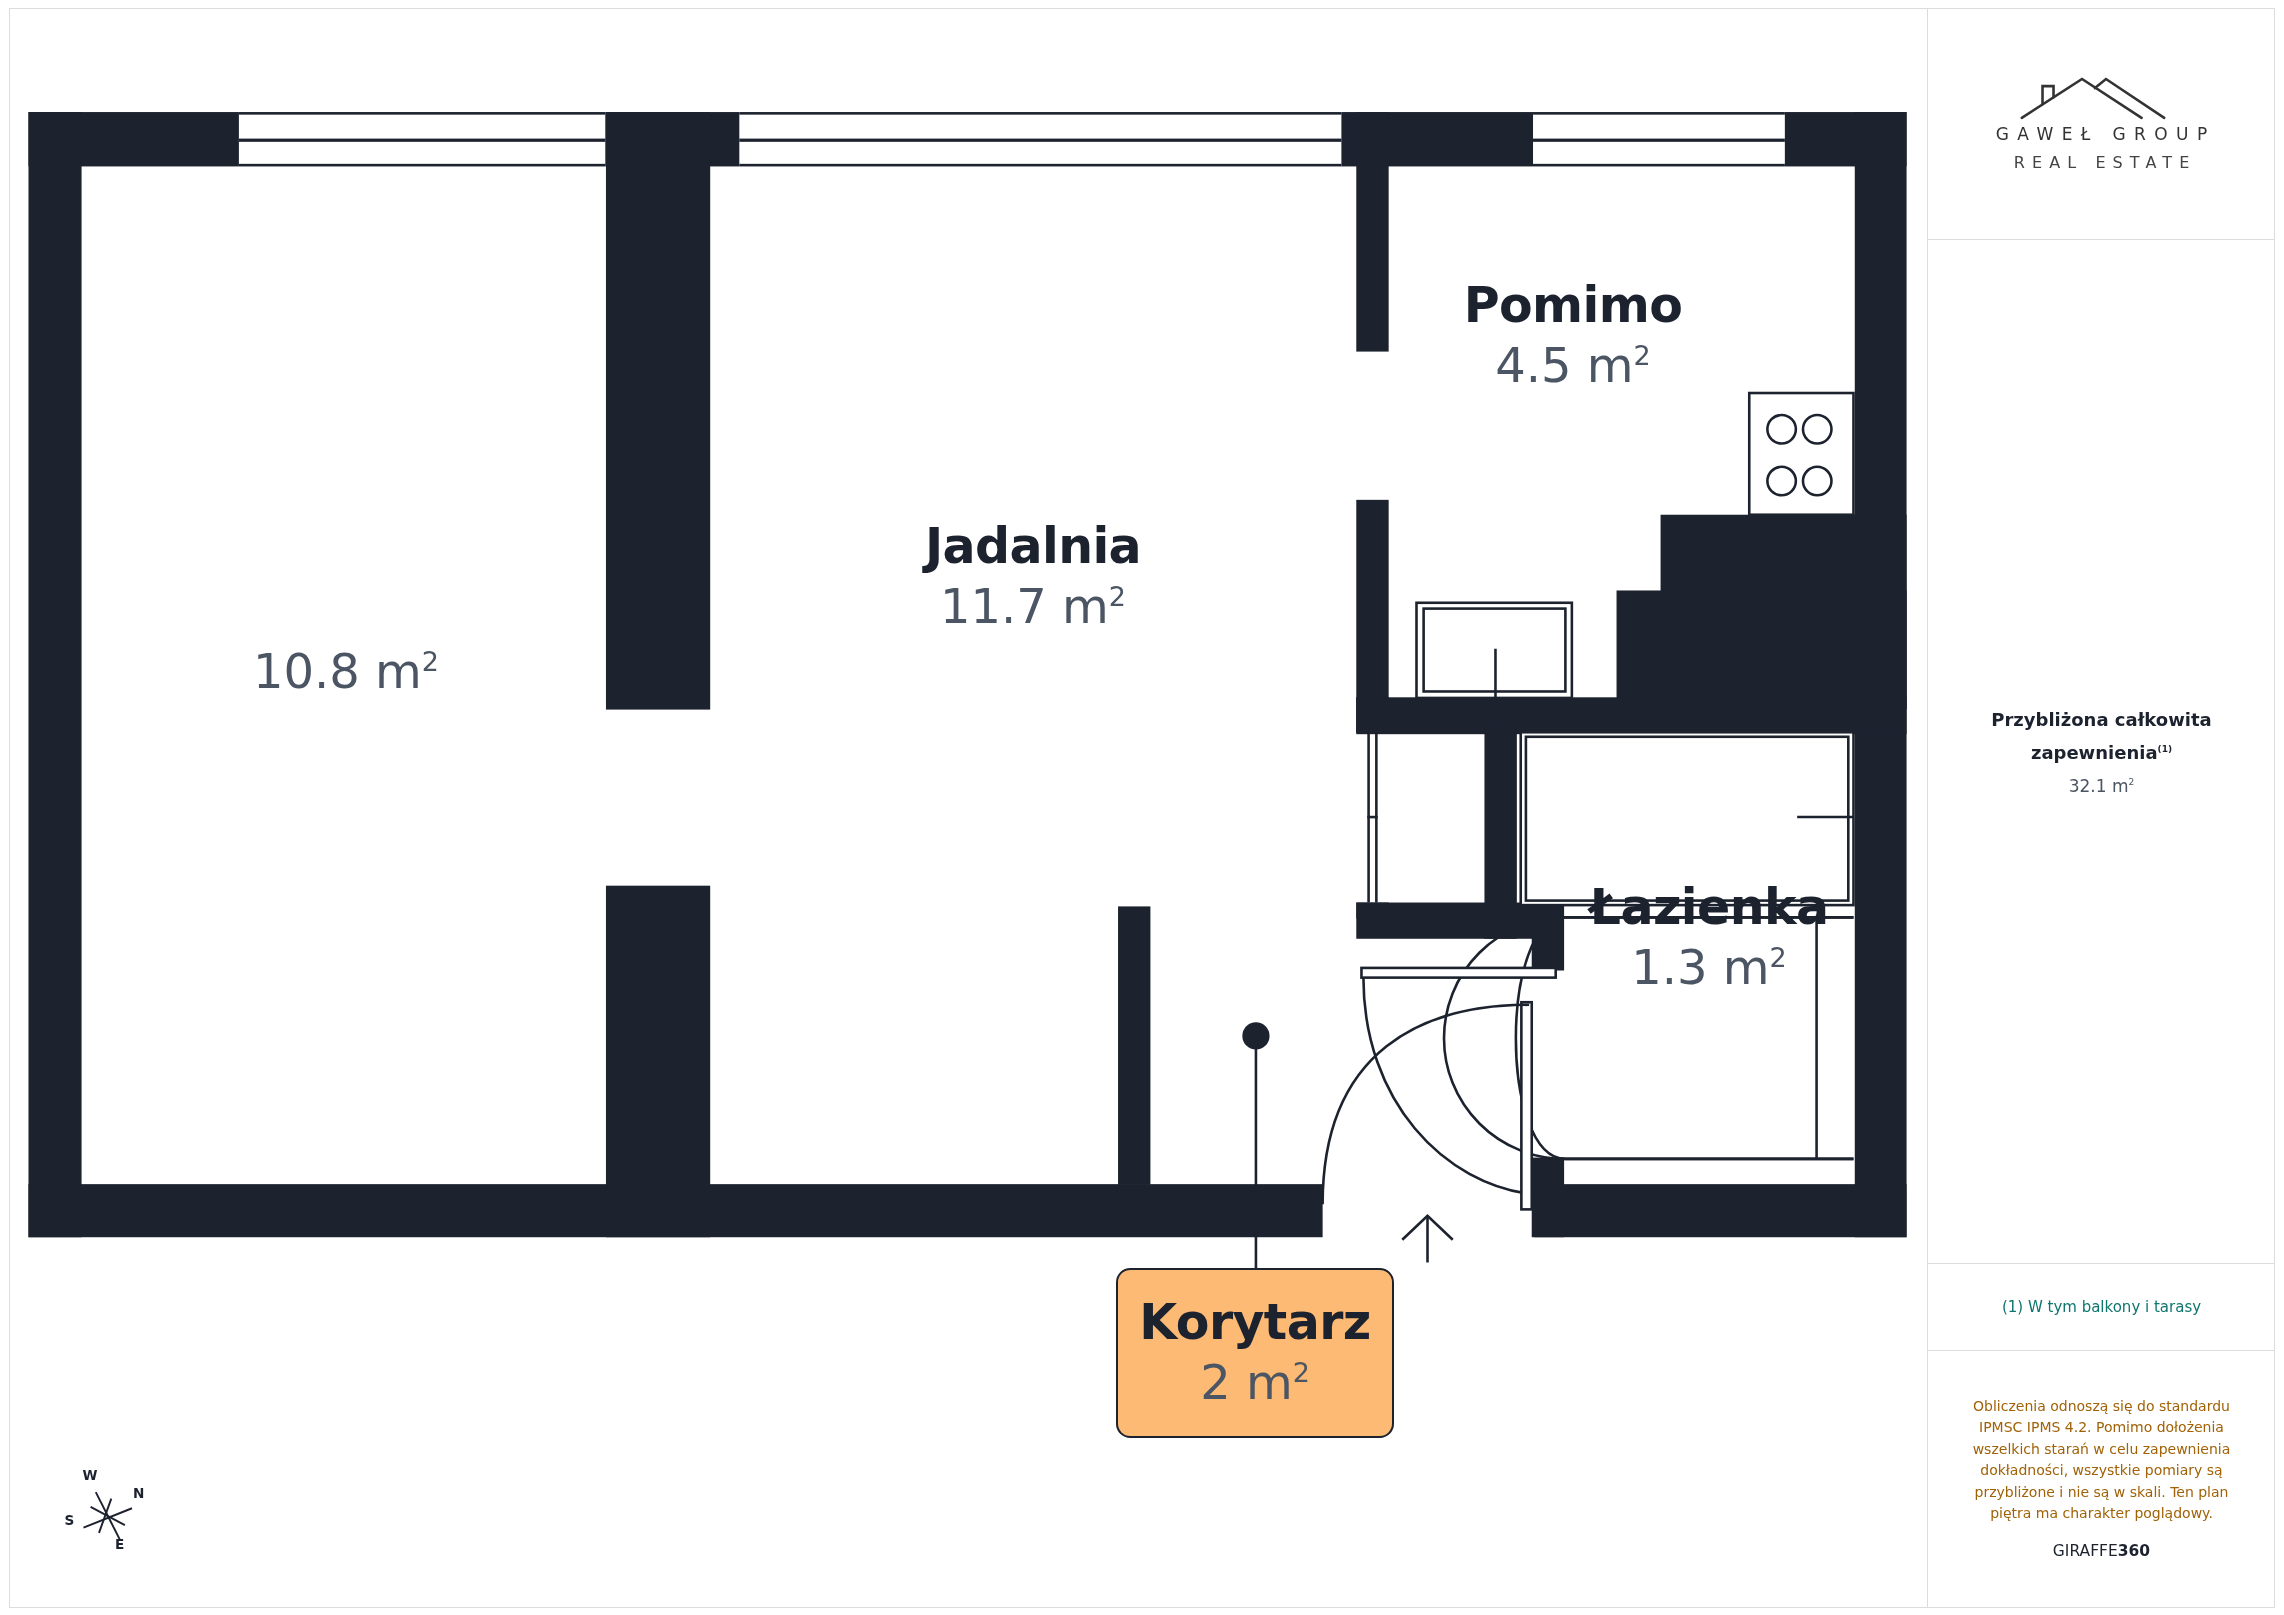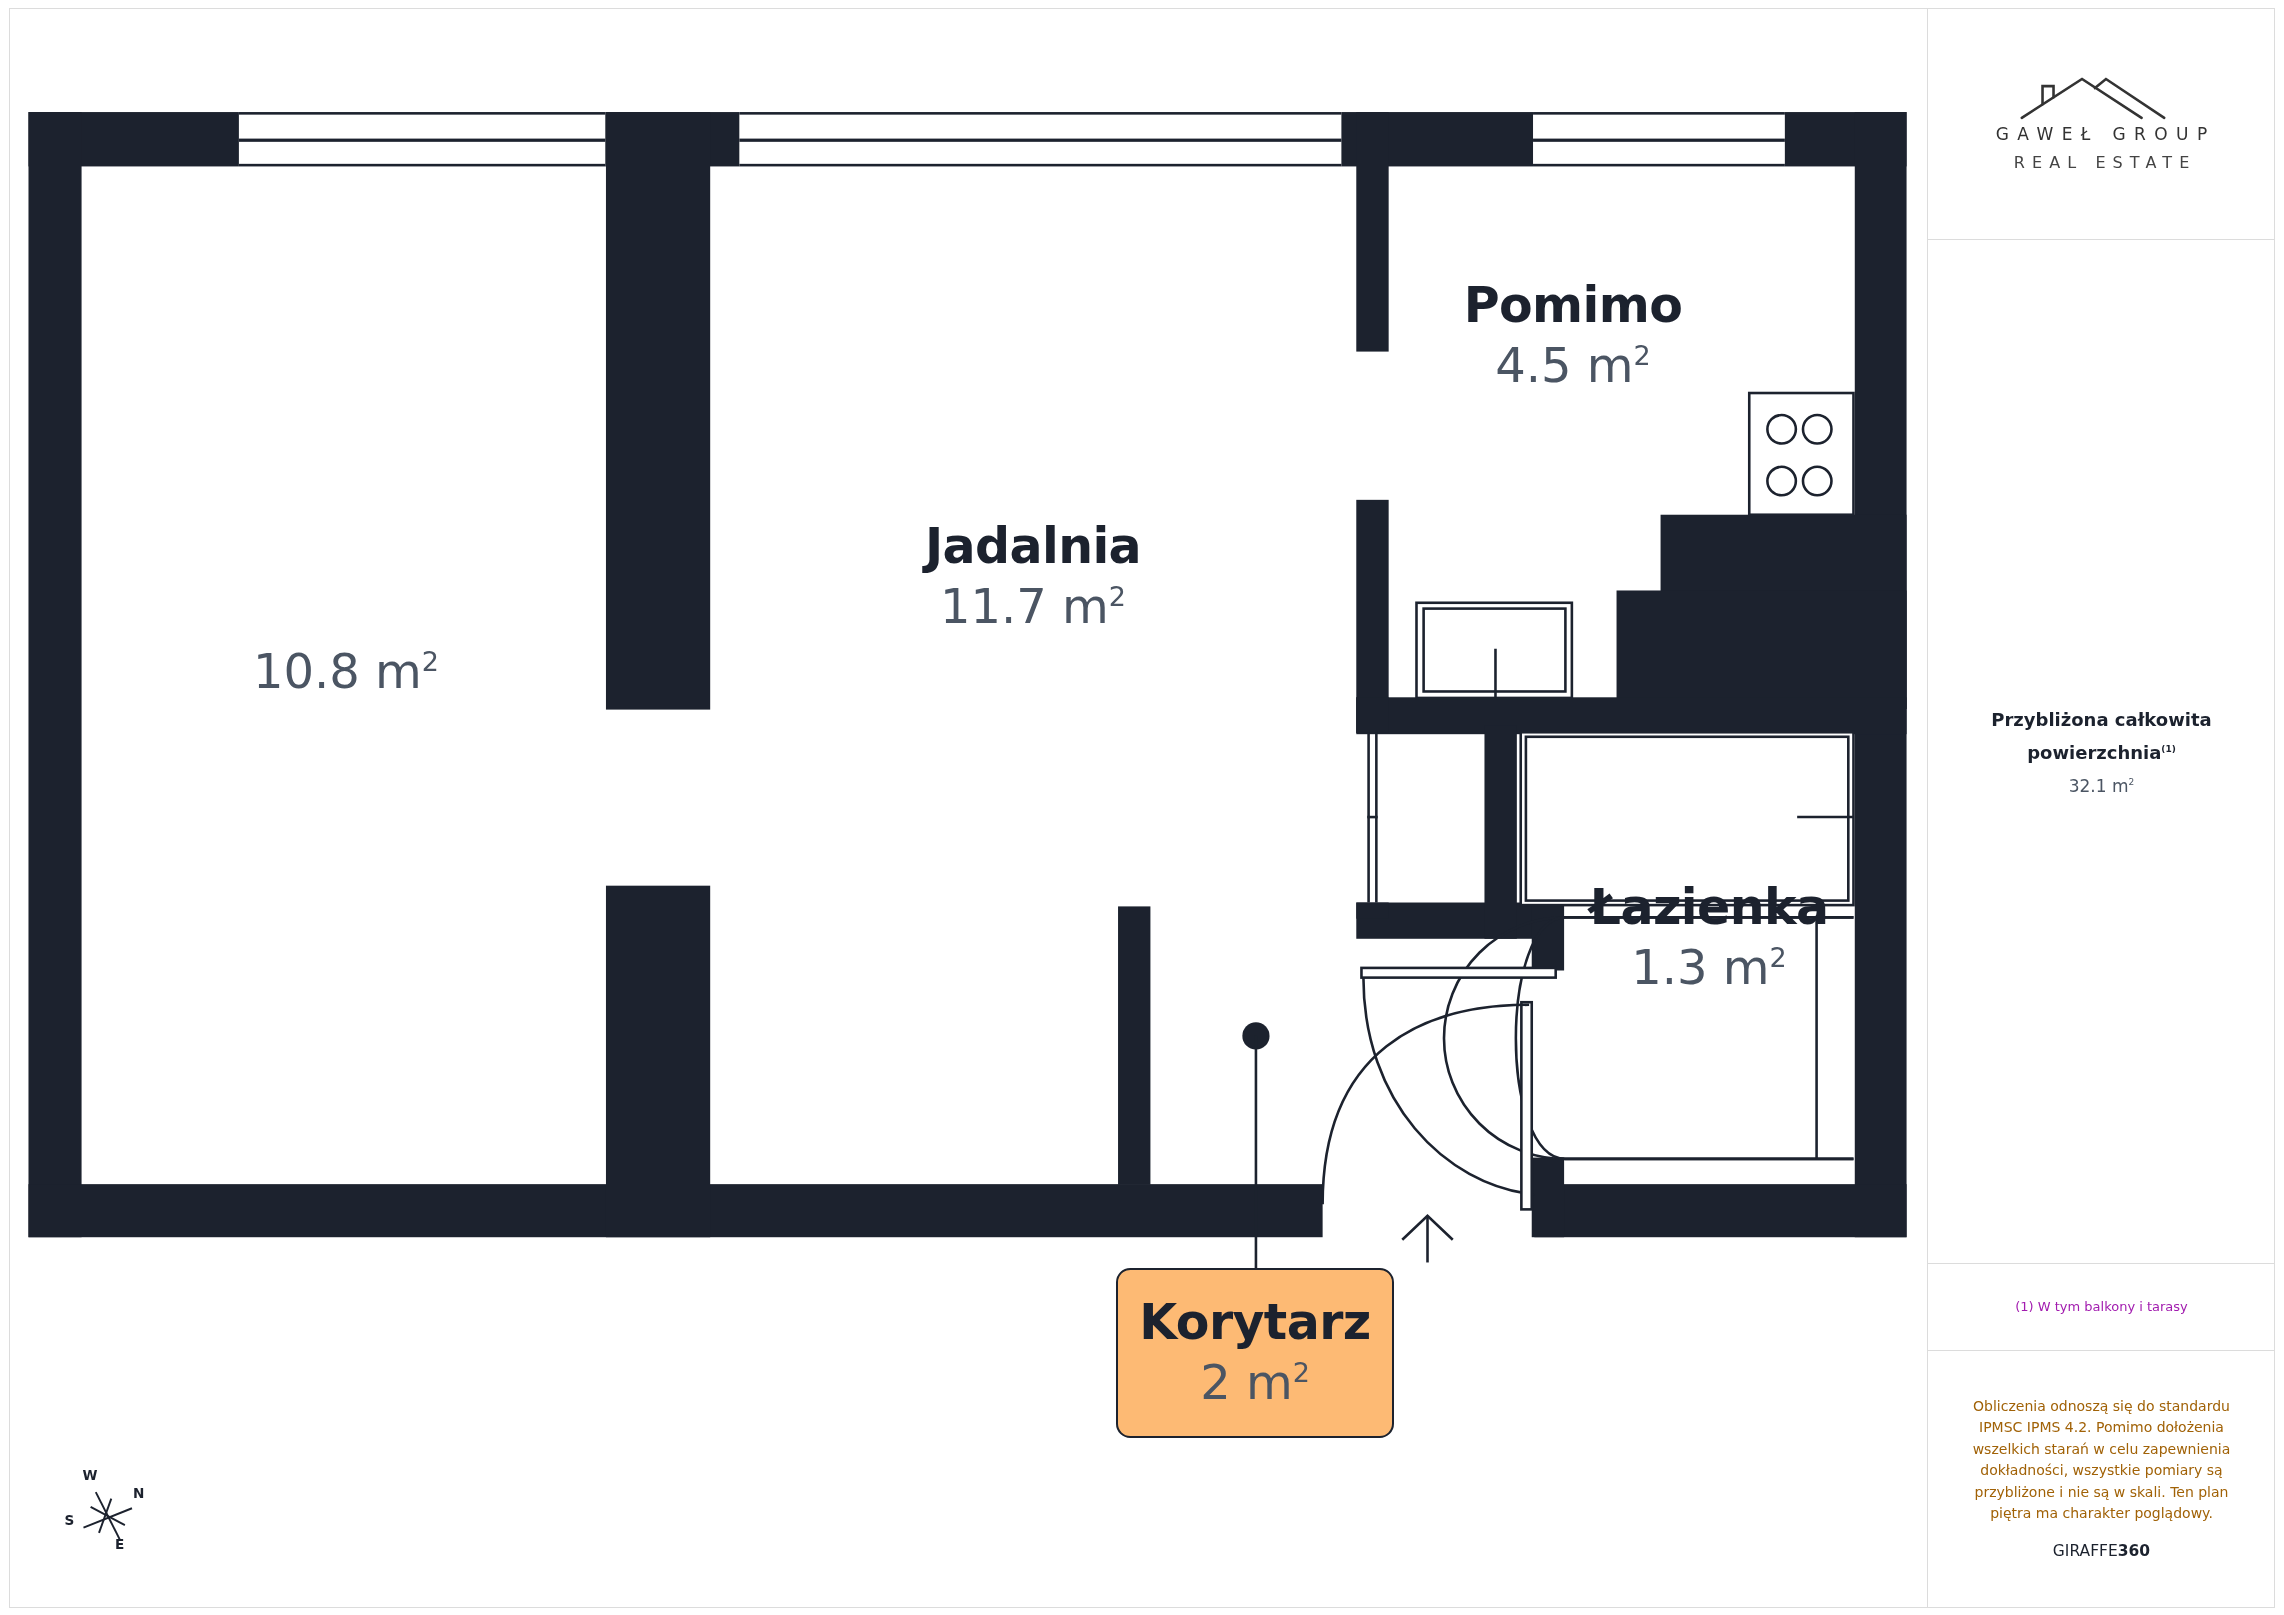--- a/index.html
+++ b/index.html
@@ -10,21 +10,21 @@
   .panel-section { position: absolute; left: 0; width: 100%; border-bottom: 1.9px solid #dcdcdc; box-sizing: border-box; display: flex; flex-direction: column; align-items: center; justify-content: center; text-align: center; }
   .logo-section { top: 0; height: 232px; }
   .logo-name { font-family: "DejaVu Sans", sans-serif; font-size: 17px; letter-spacing: 8.4px; color: #333; margin-top: 3.9px; padding-left: 8.4px; }
   .logo-sub { font-family: "DejaVu Sans", sans-serif; font-size: 16px; letter-spacing: 7.1px; color: #444; margin-top: 9px; padding-left: 7.1px; }
   .area-section { top: 232px; height: 1024px; }
   .area-title { font-family: "DejaVu Sans", sans-serif; font-weight: bold; font-size: 18px; line-height: 28.5px; color: #1c222e; }
   .area-title sup { font-size: 9px; }
   .area-value { font-family: "DejaVu Sans", sans-serif; font-size: 17px; color: #4b5563; margin-top: 9px; }
   .area-value sup { font-size: 9px; }
   .footnote-section { top: 1256px; height: 87px; }
-  .footnote-text { font-family: "DejaVu Sans", sans-serif; font-size: 13px; color: #a21caf; }
+  .footnote-text { font-family: "DejaVu Sans", sans-serif; font-size: 15px; color: #0f766e; }
   .disclaimer-section { top: 1343px; height: 254px; border-bottom: none; }
   .disclaimer-text { font-family: "DejaVu Sans", sans-serif; font-size: 14px; line-height: 21.4px; color: #a16207; width: 265px; }
   .brand { font-family: "DejaVu Sans", sans-serif; font-size: 15.5px; color: #1c222e; margin-top: 17px; }
   .brand b { font-weight: bold; }
   .room-label { position: absolute; text-align: center; transform: translateX(-50%); white-space: nowrap; }
   .room-name { font-family: "DejaVu Sans", sans-serif; font-weight: bold; font-size: 49px; color: #1c222e; line-height: 58px; letter-spacing: -0.6px; }
   .room-area { font-family: "DejaVu Sans", sans-serif; font-size: 48px; color: #4b5563; line-height: 60px; }
   .room-area sup { font-size: 27px; vertical-align: 17px; line-height: 0; }
   .korytarz-box { position: absolute; left: 1116px; top: 1268px; width: 278px; height: 170px; border: 2.6px solid #1c222e; border-radius: 14.2px; box-sizing: border-box; background: #fdba74; display: flex; flex-direction: column; align-items: center; justify-content: center; }
   .compass { position: absolute; left: 58px; top: 1463px; width: 104px; height: 97px; }
@@ -185,21 +185,21 @@
 <div class="side-panel">
   <div class="panel-section logo-section">
     <div style="height:45px;"></div>
     <div class="logo-name">GAWEŁ GROUP</div>
     <div class="logo-sub">REAL ESTATE</div>
   </div>
 
   <div class="panel-section area-section">
     <div class="area-title">
       <div>Przybliżona całkowita</div>
-      <div><span>powierzchnia</span><sup>(1)</sup></div>
+      <div><span>zapewnienia</span><sup>(1)</sup></div>
     </div>
     <div class="area-value"><span>32.1 m</span><sup>2</sup></div>
   </div>
 
   <div class="panel-section footnote-section">
     <div class="footnote-text">(1) W tym balkony i tarasy</div>
   </div>
 
   <div class="panel-section disclaimer-section">
     <div class="disclaimer-text">Obliczenia odnoszą się do standardu IPMSC IPMS 4.2. Pomimo dołożenia wszelkich starań w celu zapewnienia dokładności, wszystkie pomiary są przybliżone i nie są w skali. Ten plan piętra ma charakter poglądowy.</div>

